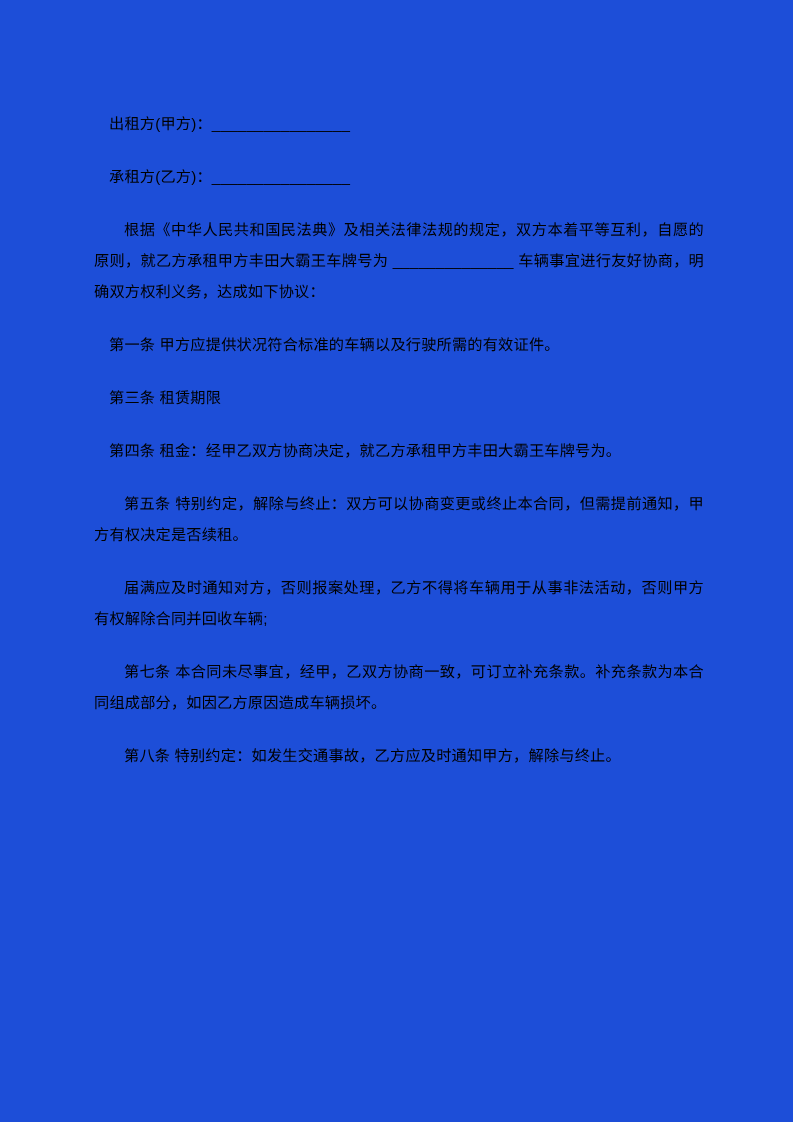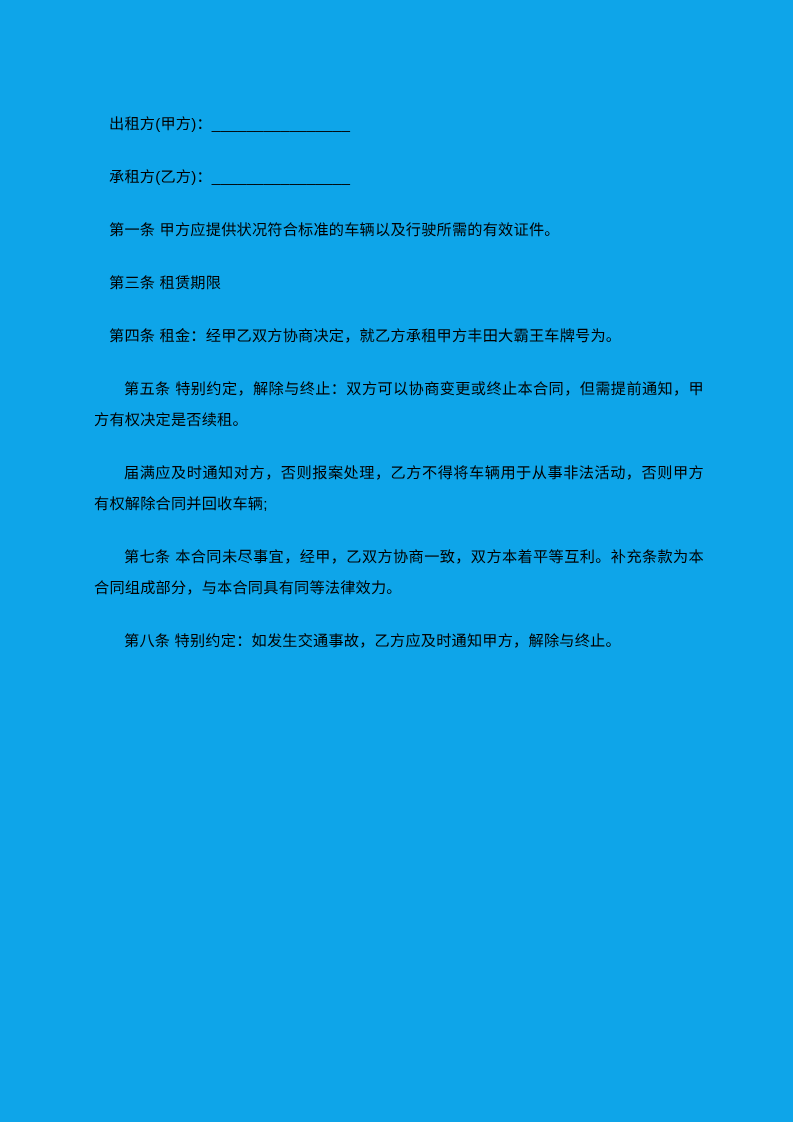--- a/index.html
+++ b/index.html
@@ -4,21 +4,21 @@
 <style>
   html, body {
     margin: 0;
     padding: 0;
     background: #ffffff;
   }
   .page {
     position: relative;
     width: 793px;
     height: 1122px;
-    background: #0ea5e9;
+    background: #1d4ed8;
     margin: 0 auto;
     overflow: hidden;
     font-family: "Liberation Sans", "DejaVu Sans", sans-serif;
     color: #000000;
   }
   .doc-body {
     position: absolute;
     left: 94px;
     top: 108px;
     width: 610px;
@@ -42,32 +42,33 @@
 </head>
 <body>
 
 <div class="page">
   <div class="doc-body">
 
     <p class="para indent-1">出租方(甲方)：________________</p>
 
     <p class="para indent-1">承租方(乙方)：________________</p>
 
+    <p class="para indent-2">根据《中华人民共和国民法典》及相关法律法规的规定，双方本着平等互利，自愿的原则，就乙方承租甲方丰田大霸王车牌号为 ______________ 车辆事宜进行友好协商，明确双方权利义务，达成如下协议：</p>
 
     <p class="para indent-1">第一条 甲方应提供状况符合标准的车辆以及行驶所需的有效证件。</p>
 
 
     <p class="para indent-1">第三条 租赁期限</p>
 
 
     <p class="para indent-1">第四条 租金：经甲乙双方协商决定，就乙方承租甲方丰田大霸王车牌号为。</p>
 
     <p class="para indent-2">第五条 特别约定，解除与终止：双方可以协商变更或终止本合同，但需提前通知，甲方有权决定是否续租。</p>
 
 
     <p class="para indent-2">届满应及时通知对方，否则报案处理，乙方不得将车辆用于从事非法活动，否则甲方有权解除合同并回收车辆;</p>
 
-    <p class="para indent-2">第七条 本合同未尽事宜，经甲，乙双方协商一致，双方本着平等互利。补充条款为本合同组成部分，与本合同具有同等法律效力。</p>
+    <p class="para indent-2">第七条 本合同未尽事宜，经甲，乙双方协商一致，可订立补充条款。补充条款为本合同组成部分，如因乙方原因造成车辆损坏。</p>
 
     <p class="para indent-2">第八条 特别约定：如发生交通事故，乙方应及时通知甲方，解除与终止。</p>
 
   </div>
 </div>
 
 </body></html>

